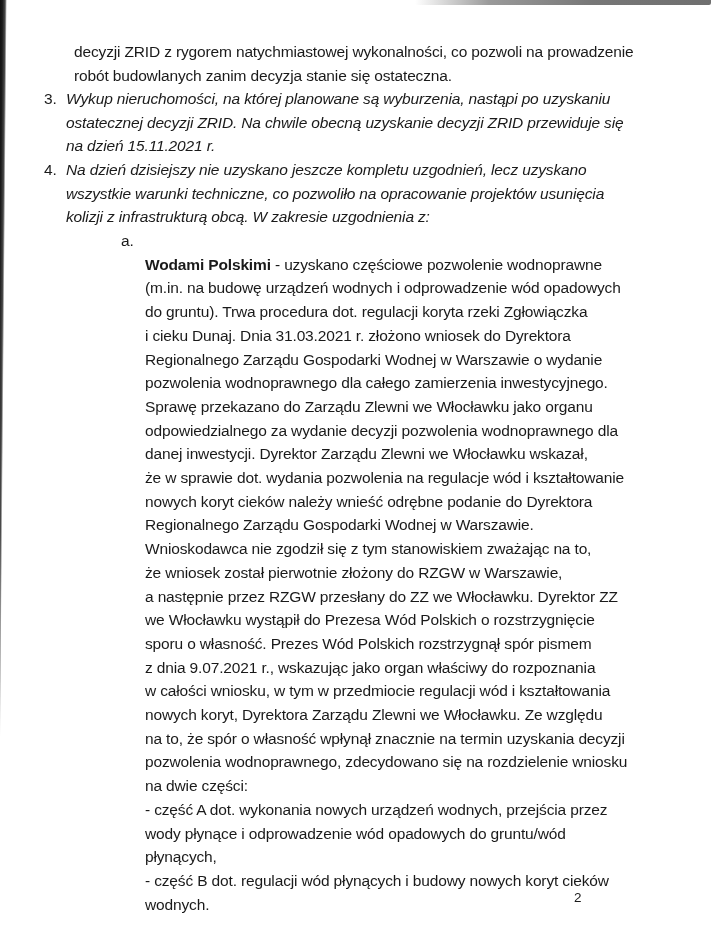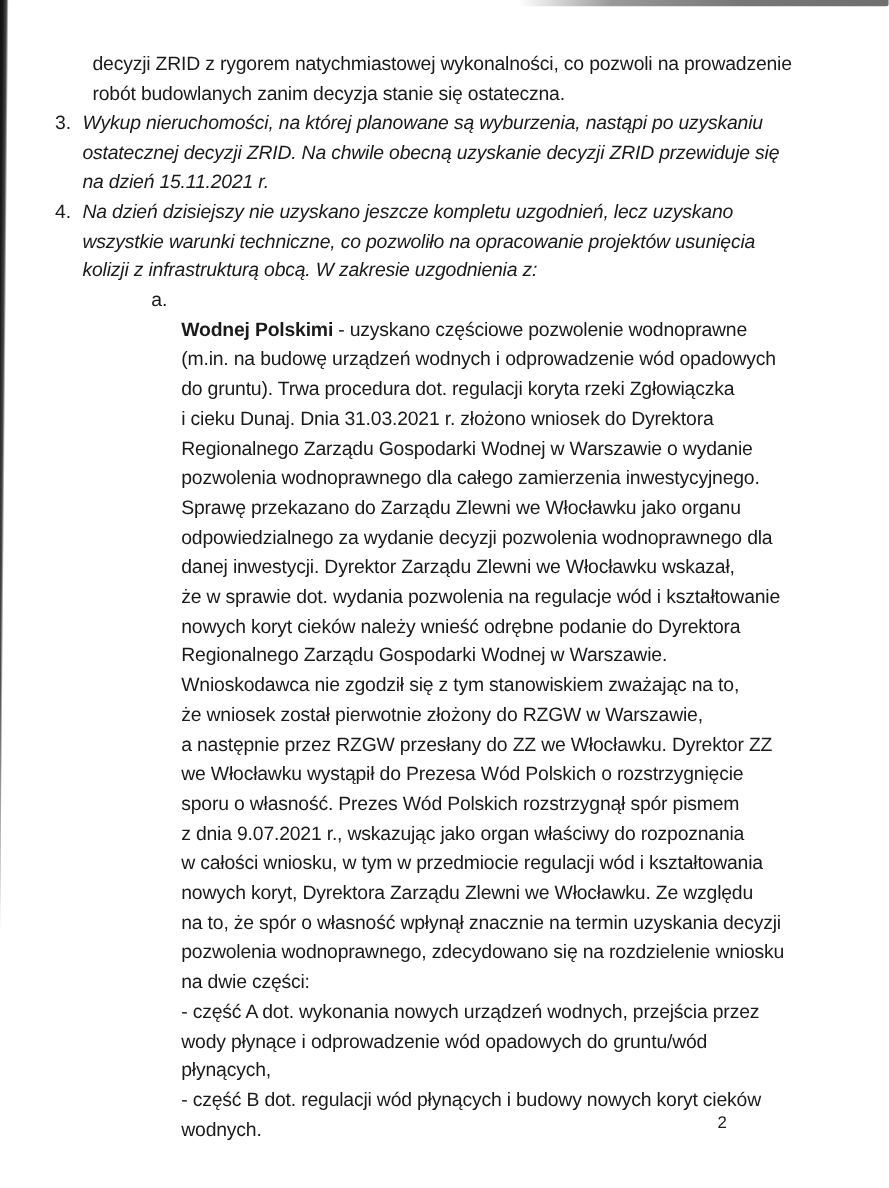--- a/index.html
+++ b/index.html
@@ -117,21 +117,21 @@
   <div class="list-item item-4">
     <span class="num">4.</span>
     <span class="text">Na dzień dzisiejszy nie uzyskano jeszcze kompletu uzgodnień, lecz uzyskano
 wszystkie warunki techniczne, co pozwoliło na opracowanie projektów usunięcia
 kolizji z infrastrukturą obcą. W zakresie uzgodnienia z:</span>
   </div>
 
   <div class="sub-item">
     <span class="marker">a.</span>
     <div class="text">
-      <span class="bold">Wodnej Polskimi</span><span> - uzyskano częściowe pozwolenie wodnoprawne
+      <span class="bold">Wodami Polskimi</span><span> - uzyskano częściowe pozwolenie wodnoprawne
 (m.in. na budowę urządzeń wodnych i odprowadzenie wód opadowych
 do gruntu). Trwa procedura dot. regulacji koryta rzeki Zgłowiączka
 i cieku Dunaj. Dnia 31.03.2021 r. złożono wniosek do Dyrektora
 Regionalnego Zarządu Gospodarki Wodnej w Warszawie o wydanie
 pozwolenia wodnoprawnego dla całego zamierzenia inwestycyjnego.
 Sprawę przekazano do Zarządu Zlewni we Włocławku jako organu
 odpowiedzialnego za wydanie decyzji pozwolenia wodnoprawnego dla
 danej inwestycji. Dyrektor Zarządu Zlewni we Włocławku wskazał,
 że w sprawie dot. wydania pozwolenia na regulacje wód i kształtowanie
 nowych koryt cieków należy wnieść odrębne podanie do Dyrektora

